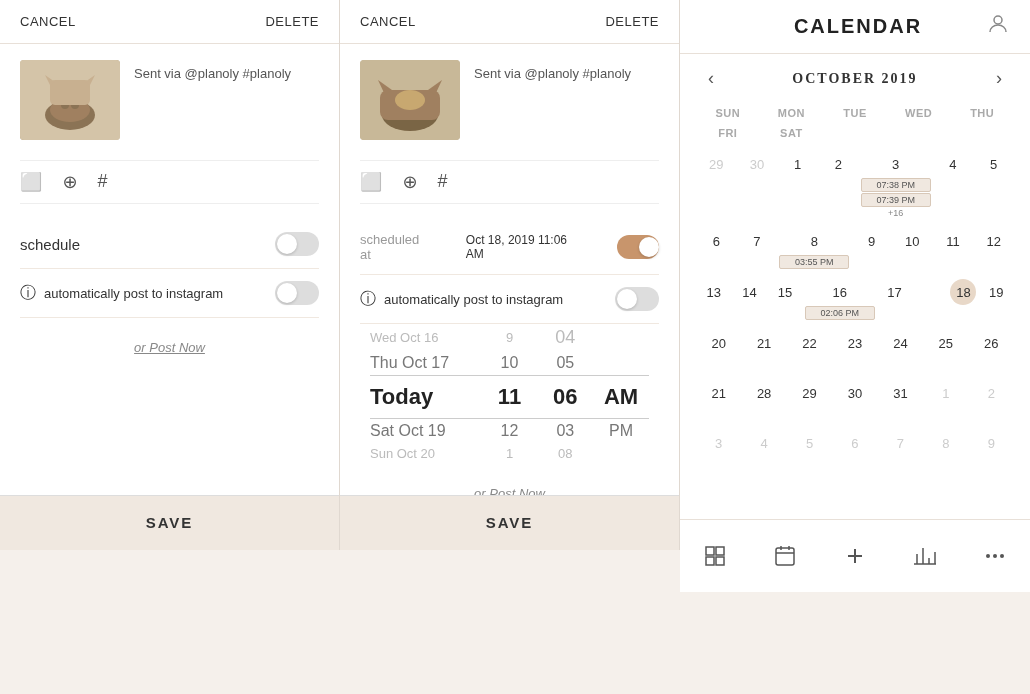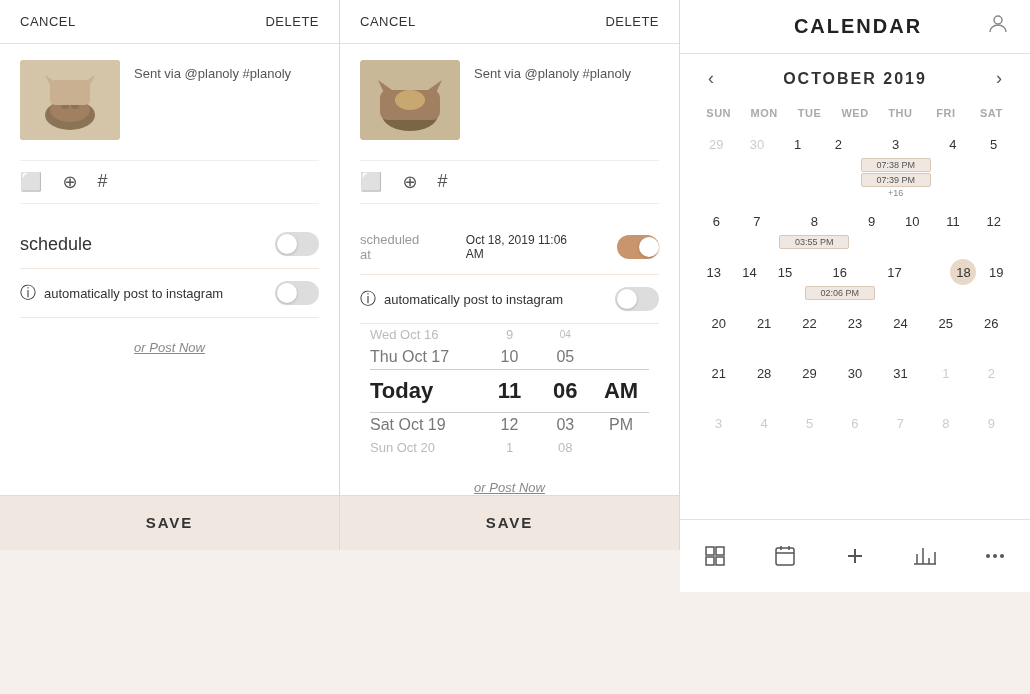--- a/index.html
+++ b/index.html
@@ -98,21 +98,21 @@
 
     .schedule-row {
       display: flex;
       justify-content: space-between;
       align-items: center;
       padding: 12px 0;
       border-bottom: 1px solid #f0e8e0;
     }
 
     .schedule-label {
-      font-size: 18px;
+      font-size: 15px;
       color: #333;
     }
 
     .toggle {
       width: 44px;
       height: 24px;
       background: #ddd;
       border-radius: 12px;
       position: relative;
       cursor: pointer;
@@ -232,43 +232,44 @@
     }
 
     .calendar-nav {
       display: flex;
       justify-content: space-between;
       align-items: center;
       padding: 10px 20px;
     }
 
     .cal-month-title {
-      font-size: 16px;
+      font-size: 14px;
       font-weight: 600;
       letter-spacing: 2px;
       color: #333;
+      font-family: Liberation Serif, serif;
     }
 
     .cal-nav-btn {
       font-size: 18px;
       color: #555;
       cursor: pointer;
       background: none;
       border: none;
       padding: 4px 8px;
     }
 
     .calendar-grid {
       padding: 0 16px;
       flex: 1;
     }
 
     .cal-dow-row {
       display: grid;
-      grid-template-columns: repeat(7, 1fr);
+      grid-template-columns: repeat(5, 1fr);
       margin-bottom: 4px;
     }
 
     .cal-dow {
       text-align: center;
       font-size: 11px;
       font-weight: 600;
       color: #aaa;
       padding: 4px 0;
       letter-spacing: 0.5px;
@@ -464,21 +465,21 @@
       <div class="toggle">
         <div class="toggle-thumb"></div>
       </div>
     </div>
 
     <div class="time-picker-container">
       <div id="time-picker-rows">
           <div style="display: flex; justify-content: space-between; align-items: center; padding: 3px 0px;">
             <span style="font-size: 13px; color: rgb(187, 187, 187); font-weight: 400; flex: 2 1 0%;">Wed Oct 16</span>
             <span style="font-size: 13px; color: rgb(187, 187, 187); font-weight: 400; flex: 1 1 0%; text-align: center;">9</span>
-            <span style="font-size: 10px; color: rgb(187, 187, 187); font-weight: 400; flex: 1 1 0%; text-align: center;">04</span>
+            <span style="font-size: 18px; color: rgb(187, 187, 187); font-weight: 400; flex: 1 1 0%; text-align: center;">04</span>
             <span style="font-size: 13px; color: rgb(187, 187, 187); font-weight: 400; flex: 1 1 0%; text-align: center;"></span>
           </div>
           <div style="display: flex; justify-content: space-between; align-items: center; padding: 3px 0px;">
             <span style="font-size: 16px; color: rgb(119, 119, 119); font-weight: 400; flex: 2 1 0%;">Thu Oct 17</span>
             <span style="font-size: 16px; color: rgb(119, 119, 119); font-weight: 400; flex: 1 1 0%; text-align: center;">10</span>
             <span style="font-size: 16px; color: rgb(119, 119, 119); font-weight: 400; flex: 1 1 0%; text-align: center;">05</span>
             <span style="font-size: 16px; color: rgb(119, 119, 119); font-weight: 400; flex: 1 1 0%; text-align: center;"></span>
           </div>
           <div style="display: flex; justify-content: space-between; align-items: center; padding: 8px 0px; border-top: 1px solid rgb(204, 204, 204); border-bottom: 1px solid rgb(204, 204, 204);">
             <span style="font-size: 22px; color: rgb(34, 34, 34); font-weight: 600; flex: 2 1 0%;">Today</span>

